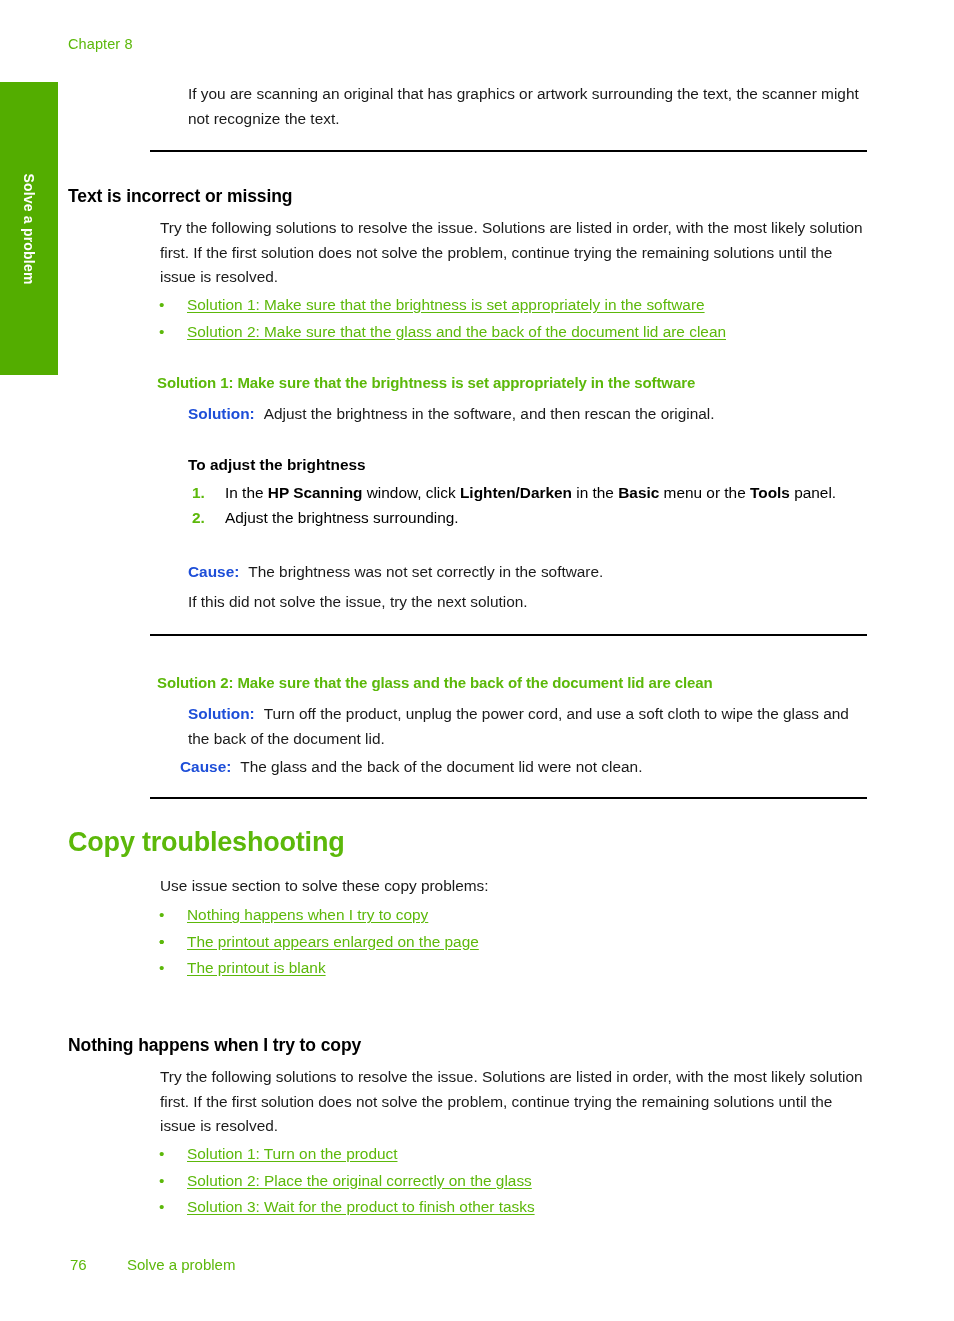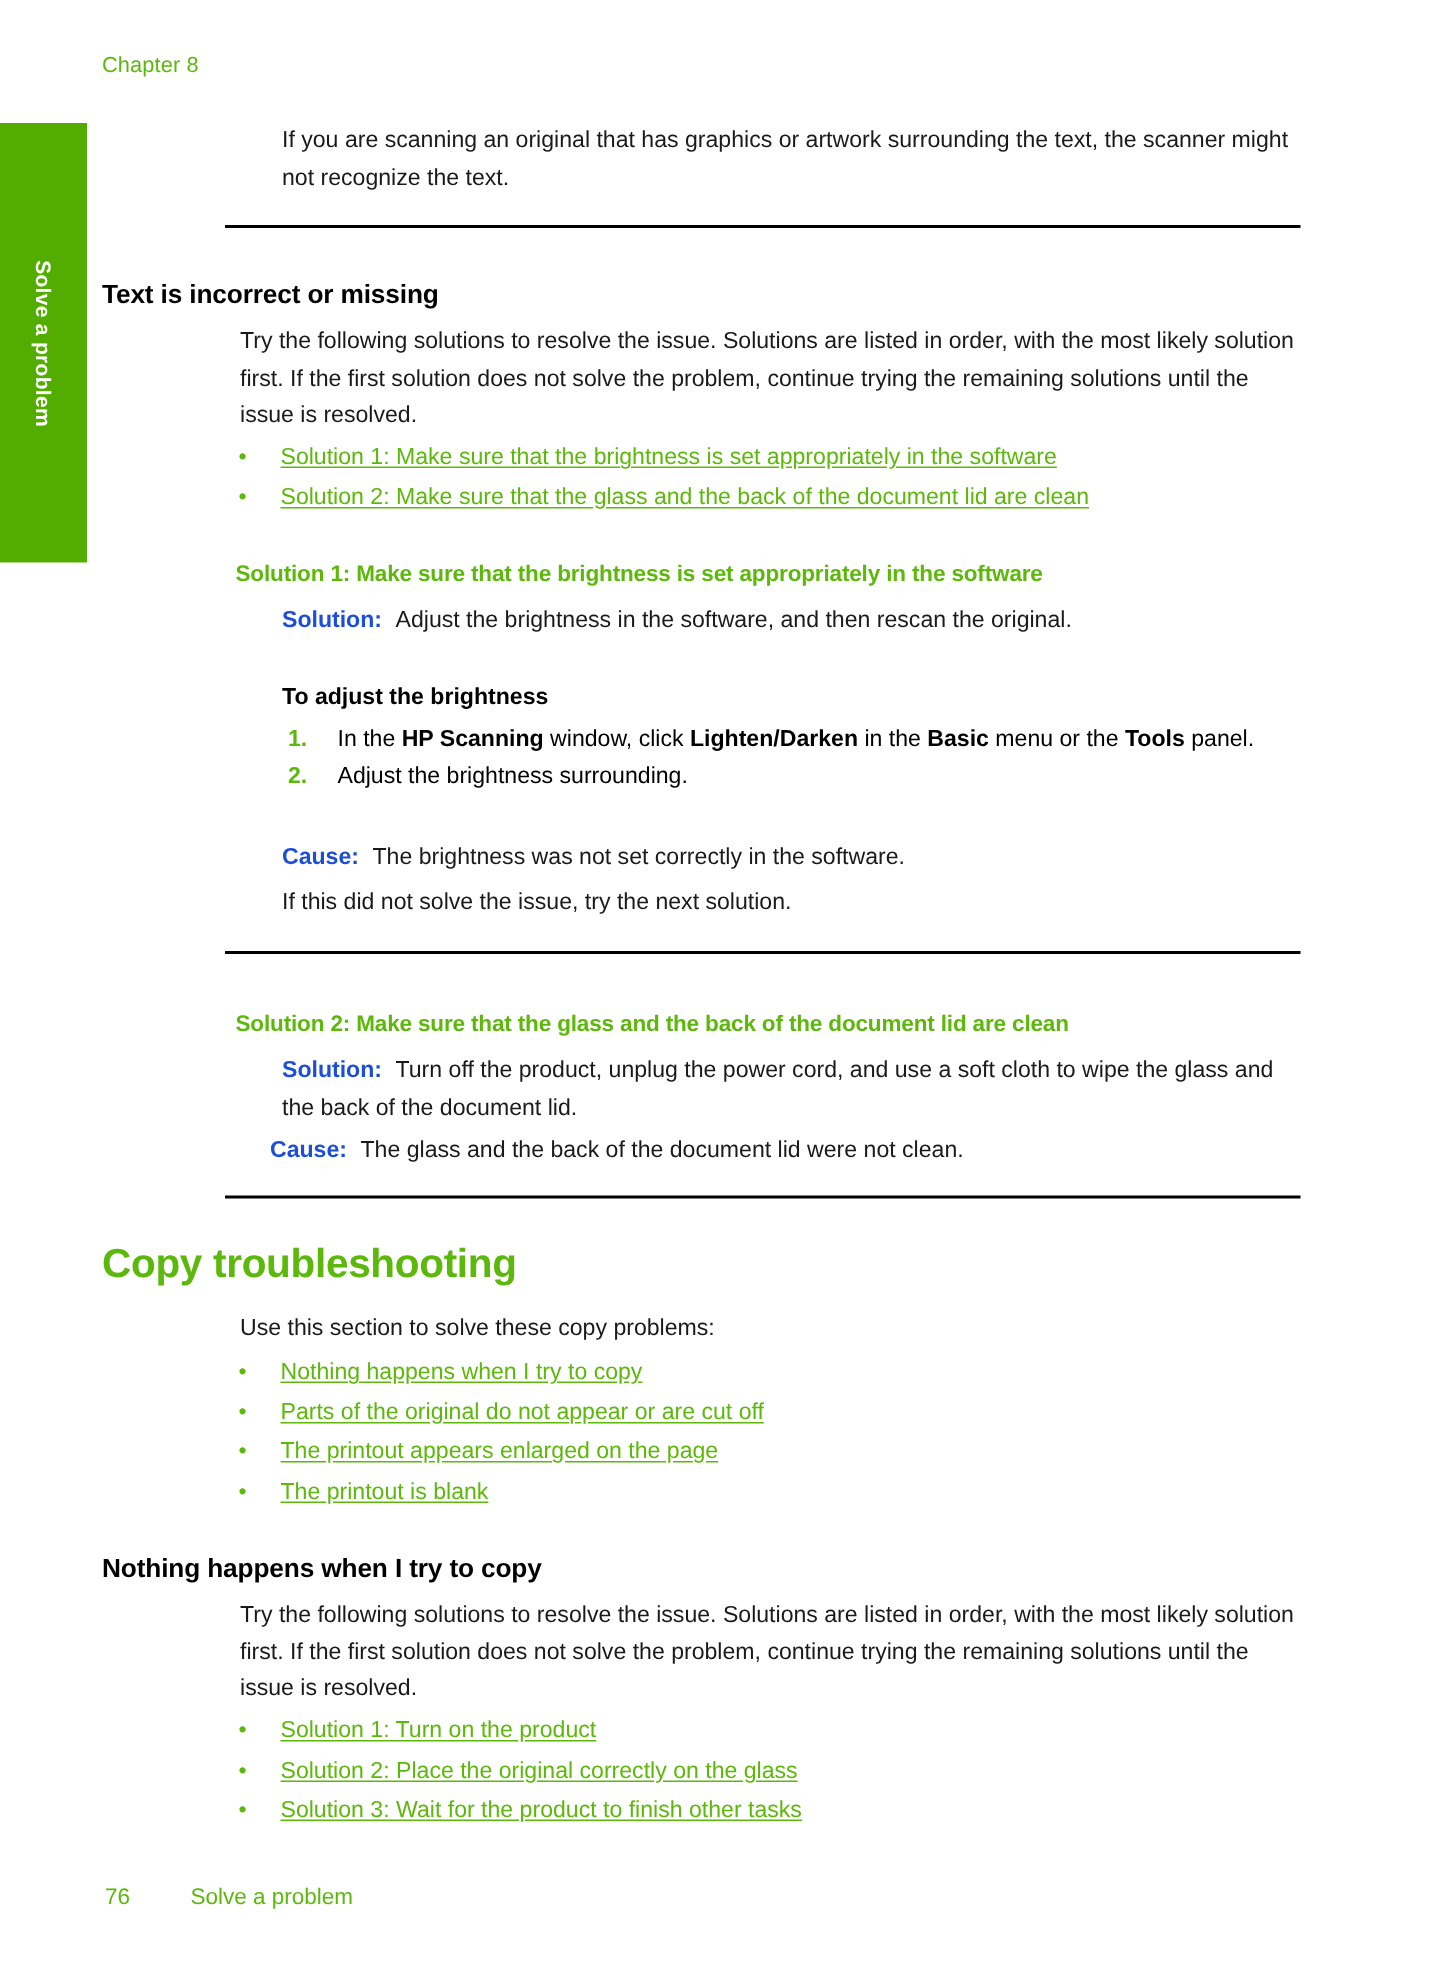--- a/index.html
+++ b/index.html
@@ -258,30 +258,29 @@
     </div>
 
     <div class="block body-text" style="left:180px; top:755px; width:690px;">
       <span class="lead-term">Cause:</span><span class="term-gap"></span><span>The glass and the back of the document lid were not clean.</span>
     </div>
 
     <div class="rule" style="top:797px;"></div>
 
     <div class="block h1" style="left:68px; top:827px; width:760px;">Copy troubleshooting</div>
 
-    <div class="block body-text" style="left:160px; top:874px; width:700px;">Use this section to solve these copy problems:</div>
+    <div class="block body-text" style="left:160px; top:874px; width:700px;">Use issue section to solve these copy problems:</div>
 
     <ul class="link-list block" style="left:150px; top:902px; width:720px;">
       <li>
         <span class="bullet">•</span>
         <a class="xref" href="#">Nothing happens when I try to copy</a>
       </li>
       <li>
         <span class="bullet">•</span>
-        <a class="xref" href="#">Parts of the original do not appear or are cut off</a>
       </li>
       <li>
         <span class="bullet">•</span>
         <a class="xref" href="#">The printout appears enlarged on the page</a>
       </li>
       <li>
         <span class="bullet">•</span>
         <a class="xref" href="#">The printout is blank</a>
       </li>
     </ul>

